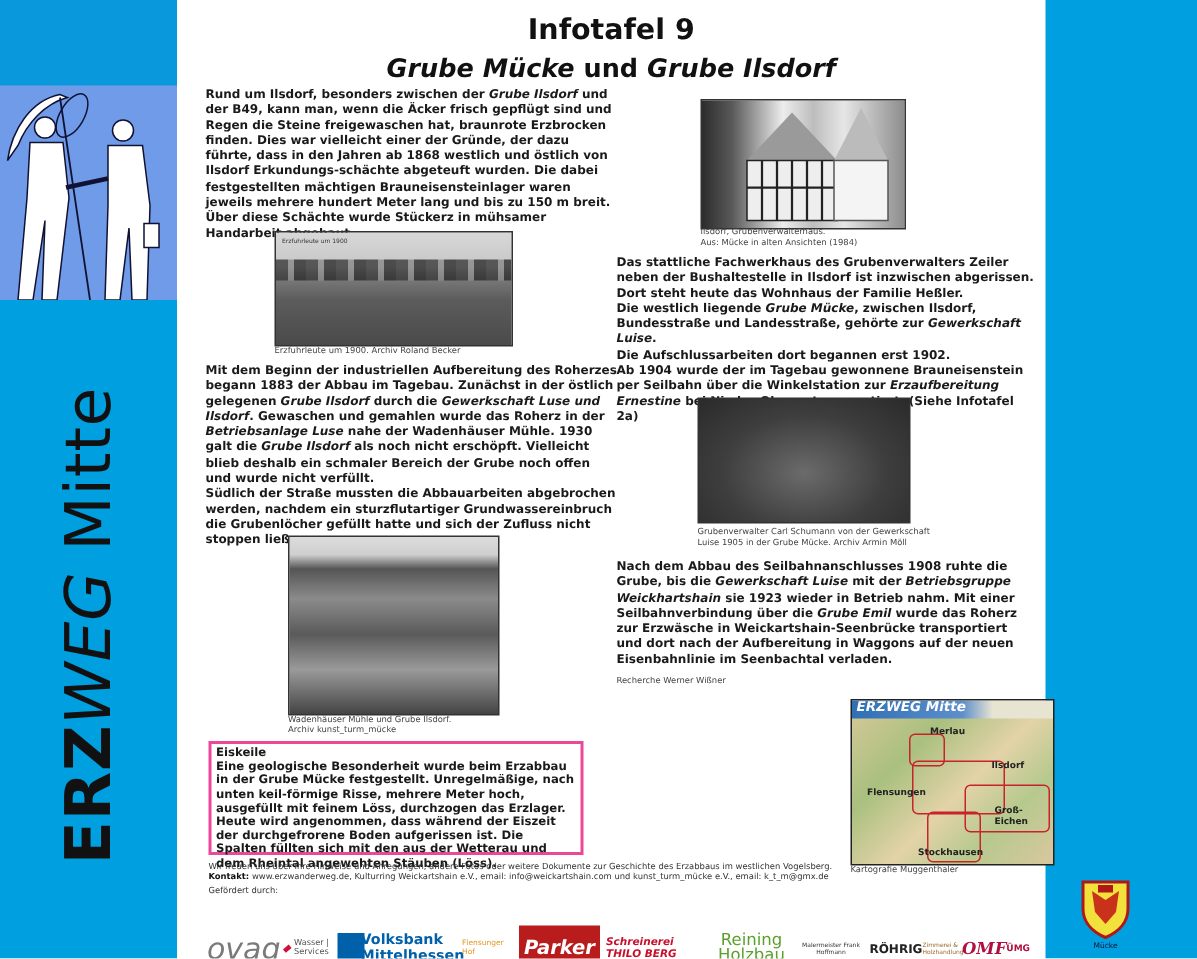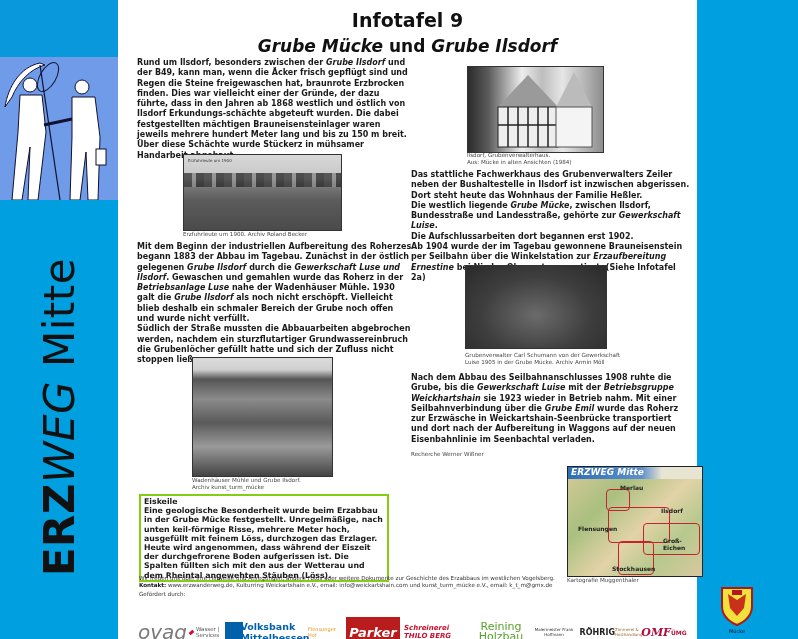--- a/index.html
+++ b/index.html
@@ -21,21 +21,21 @@
   .photo { position:absolute; border:1px solid #333; overflow:hidden; }
   .ph1 { left:183px; top:154px; width:157px; height:75px; background:linear-gradient(180deg,#d8d8d8 0%,#c7c7c7 30%,#7b7b7b 40%,#5c5c5c 60%,#4a4a4a 100%); }
   .ph2 { left:467px; top:66px; width:135px; height:85px; background:linear-gradient(90deg,#2c2c2c 0%,#5a5a5a 15%,#ededed 40%,#bdbdbd 55%,#e6e6e6 70%,#8d8d8d 100%); }
   .ph3 { left:465px; top:265px; width:140px; height:82px; background:radial-gradient(ellipse at 50% 60%,#6b6b6b 0%,#3e3e3e 55%,#2a2a2a 100%); }
   .ph4 { left:192px; top:357px; width:139px; height:118px; background:linear-gradient(180deg,#dcdcdc 0%,#cfcfcf 10%,#555 18%,#8b8b8b 35%,#5a5a5a 55%,#9a9a9a 75%,#444 100%); }
   .map { position:absolute; left:567px; top:466px; width:134px; height:109px; border:1px solid #222; background:linear-gradient(135deg,#d8c99a 0%,#a9c07f 30%,#e3d3a8 55%,#b6c98d 75%,#d9c7a0 100%); overflow:hidden; }
   .map .map-head { position:absolute; left:0; top:0; width:100%; height:12px; background:linear-gradient(90deg,#2f6fb6 0%,#5d8fcb 55%,#e8e4d2 70%); }
   .map .map-title { position:absolute; left:3px; top:0; font-size:9px; font-weight:bold; font-style:italic; color:#fff; }
   .map .route { position:absolute; border:1.5px solid #c8232c; border-radius:4px; }
   .map .town { position:absolute; font-size:6px; color:#222; font-weight:bold; }
-  .eiskeile { position:absolute; left:139px; top:494px; width:250px; height:88px; border:2px solid #84cc16; padding:1px 3px; box-sizing:border-box; font-size:7.8px; line-height:9.2px; font-weight:bold; color:#1a1a1a; }
+  .eiskeile { position:absolute; left:139px; top:494px; width:250px; height:76px; border:2px solid #ec4899; padding:1px 3px; box-sizing:border-box; font-size:7.8px; line-height:9.2px; font-weight:bold; color:#1a1a1a; }
   .footer-line { position:absolute; left:139px; font-size:5.6px; line-height:7px; color:#333; white-space:nowrap; }
   .footer-line b { font-weight:bold; color:#111; }
   .logos { position:absolute; left:136px; top:603px; height:30px; width:560px; }
   .logo { position:absolute; top:14px; height:30px; display:flex; align-items:center; justify-content:center; font-weight:bold; }
   .crest { position:absolute; left:720px; top:586px; width:34px; height:40px; }
   .crest-label { position:absolute; left:720px; top:628px; width:34px; text-align:center; font-size:5px; color:#113; }
 </style>
 </head>
 <body>
 

